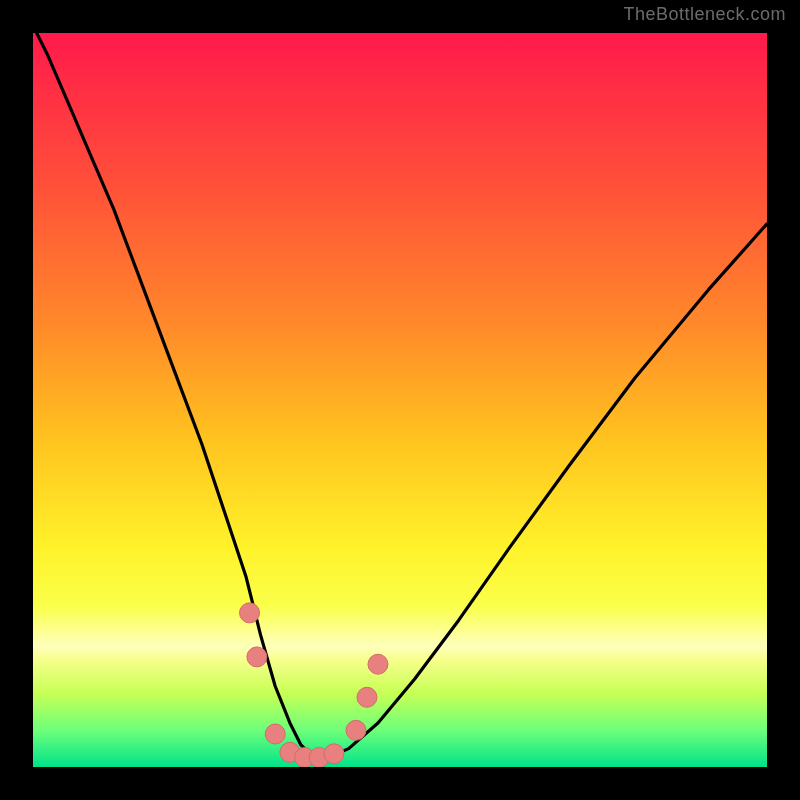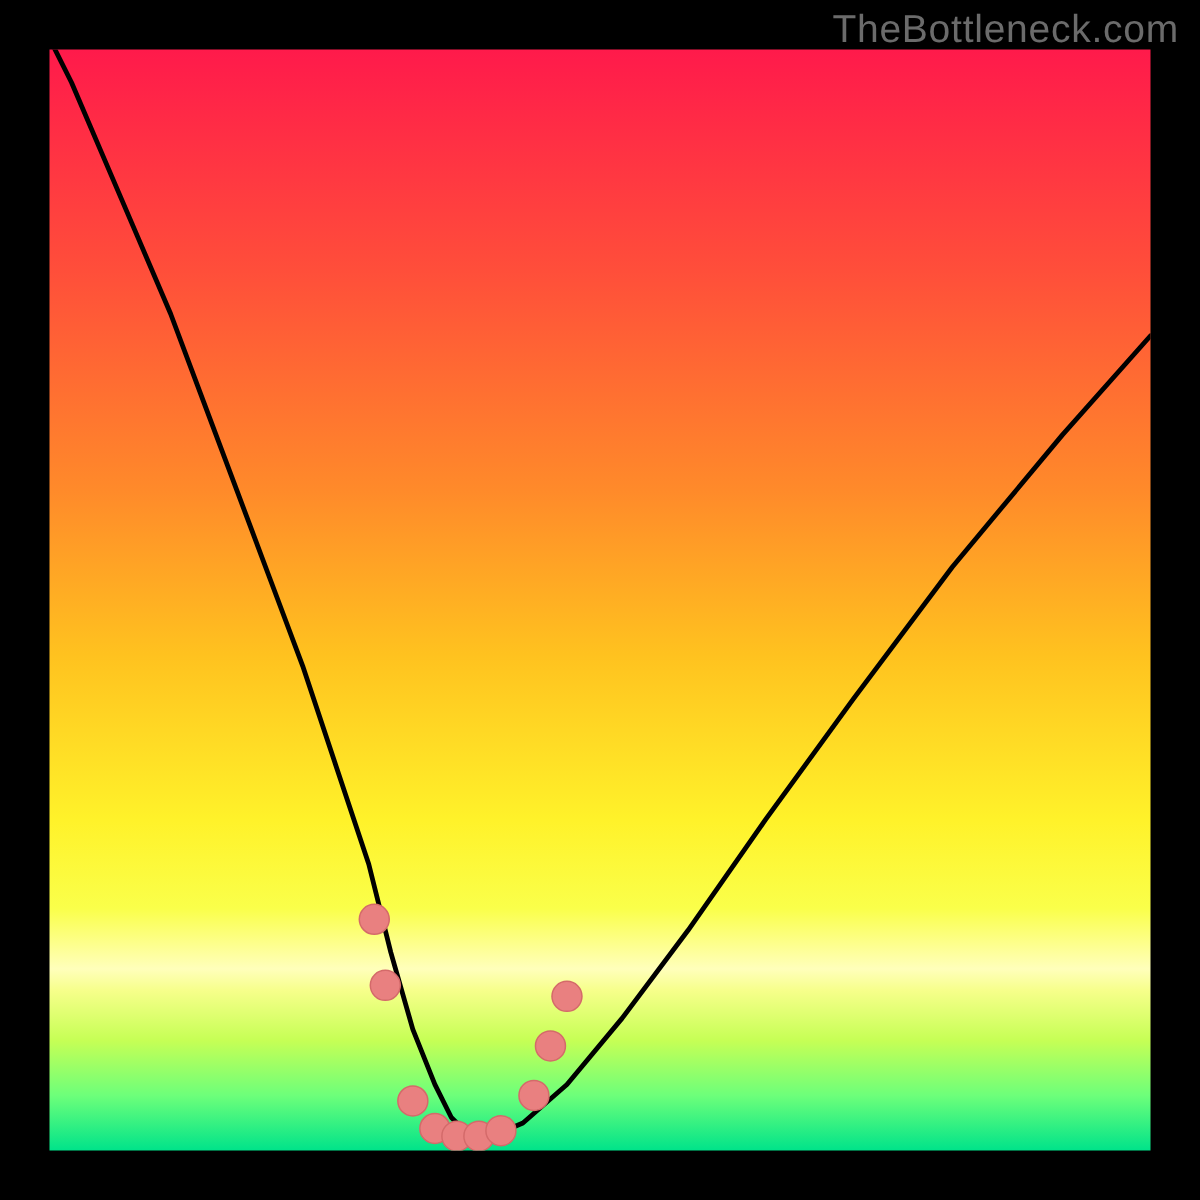--- a/index.html
+++ b/index.html
@@ -15,21 +15,21 @@
     position: relative;
     width: 800px;
     height: 800px;
     background: #000;
   }
   .watermark {
     position: absolute;
     top: 4px;
     right: 14px;
     color: #6b6b6b;
-    font-size: 26px;
+    font-size: 18px;
     font-weight: 500;
     letter-spacing: 0.5px;
     z-index: 5;
   }
   #chart {
     position: absolute;
     left: 0;
     top: 0;
     width: 800px;
     height: 800px;

